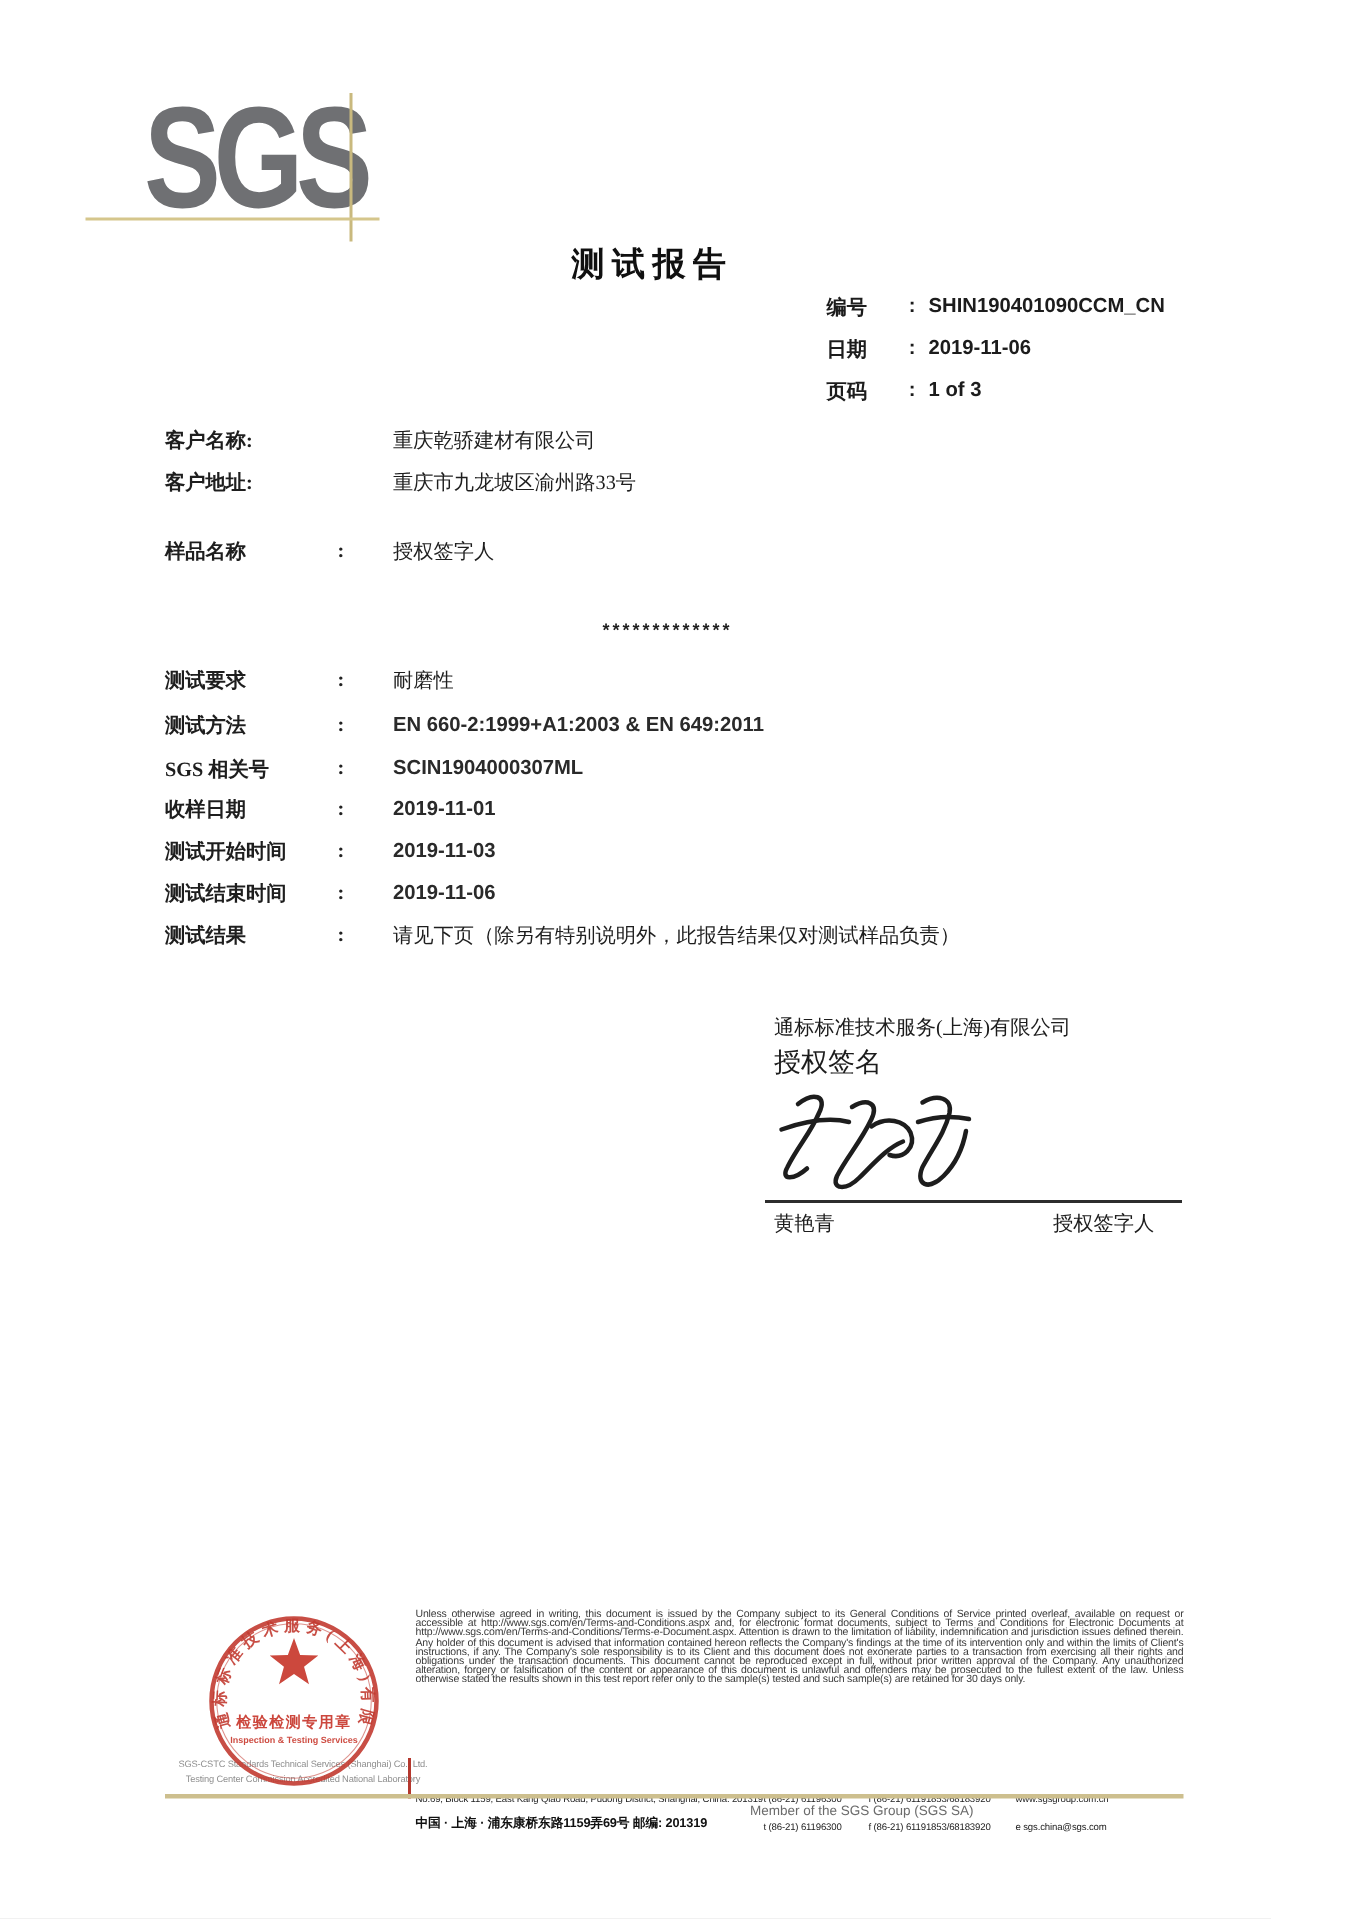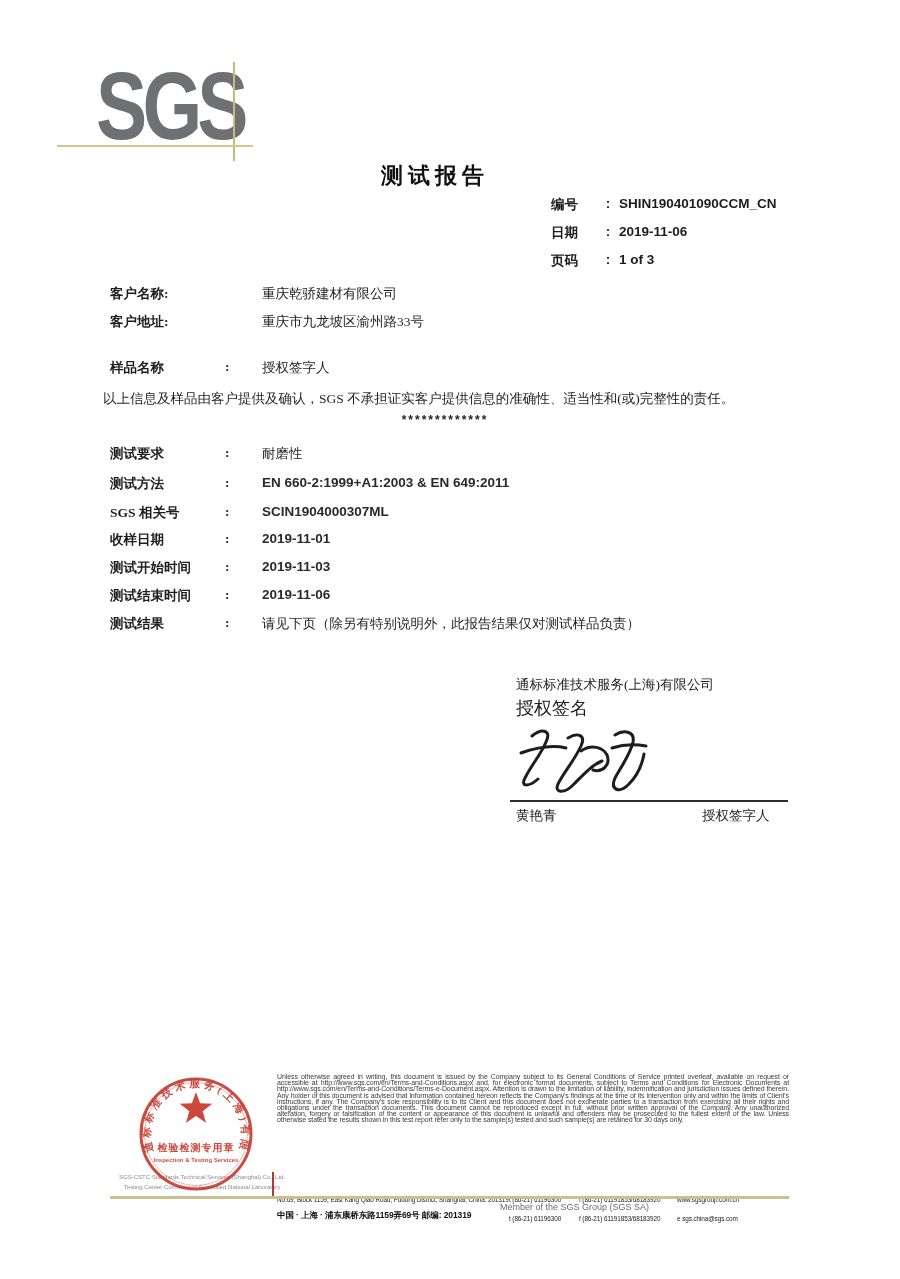--- a/index.html
+++ b/index.html
@@ -108,21 +108,20 @@
     <span class="lbl">客户地址:</span>
     <span class="val cjk">重庆市九龙坡区渝州路33号</span>
   </div>
 
   <div class="row" style="top:359px">
     <span class="lbl">样品名称</span>
     <span class="col">:</span>
     <span class="val cjk">授权签字人</span>
   </div>
 
-  <div class="note">以上信息及样品由客户提供及确认，SGS 不承担证实客户提供信息的准确性、适当性和(或)完整性的责任。</div>
   <div class="stars">*************</div>
 
   <div class="row" style="top:445px">
     <span class="lbl">测试要求</span>
     <span class="col">:</span>
     <span class="val cjk">耐磨性</span>
   </div>
   <div class="row" style="top:475px">
     <span class="lbl">测试方法</span>
     <span class="col">:</span>

